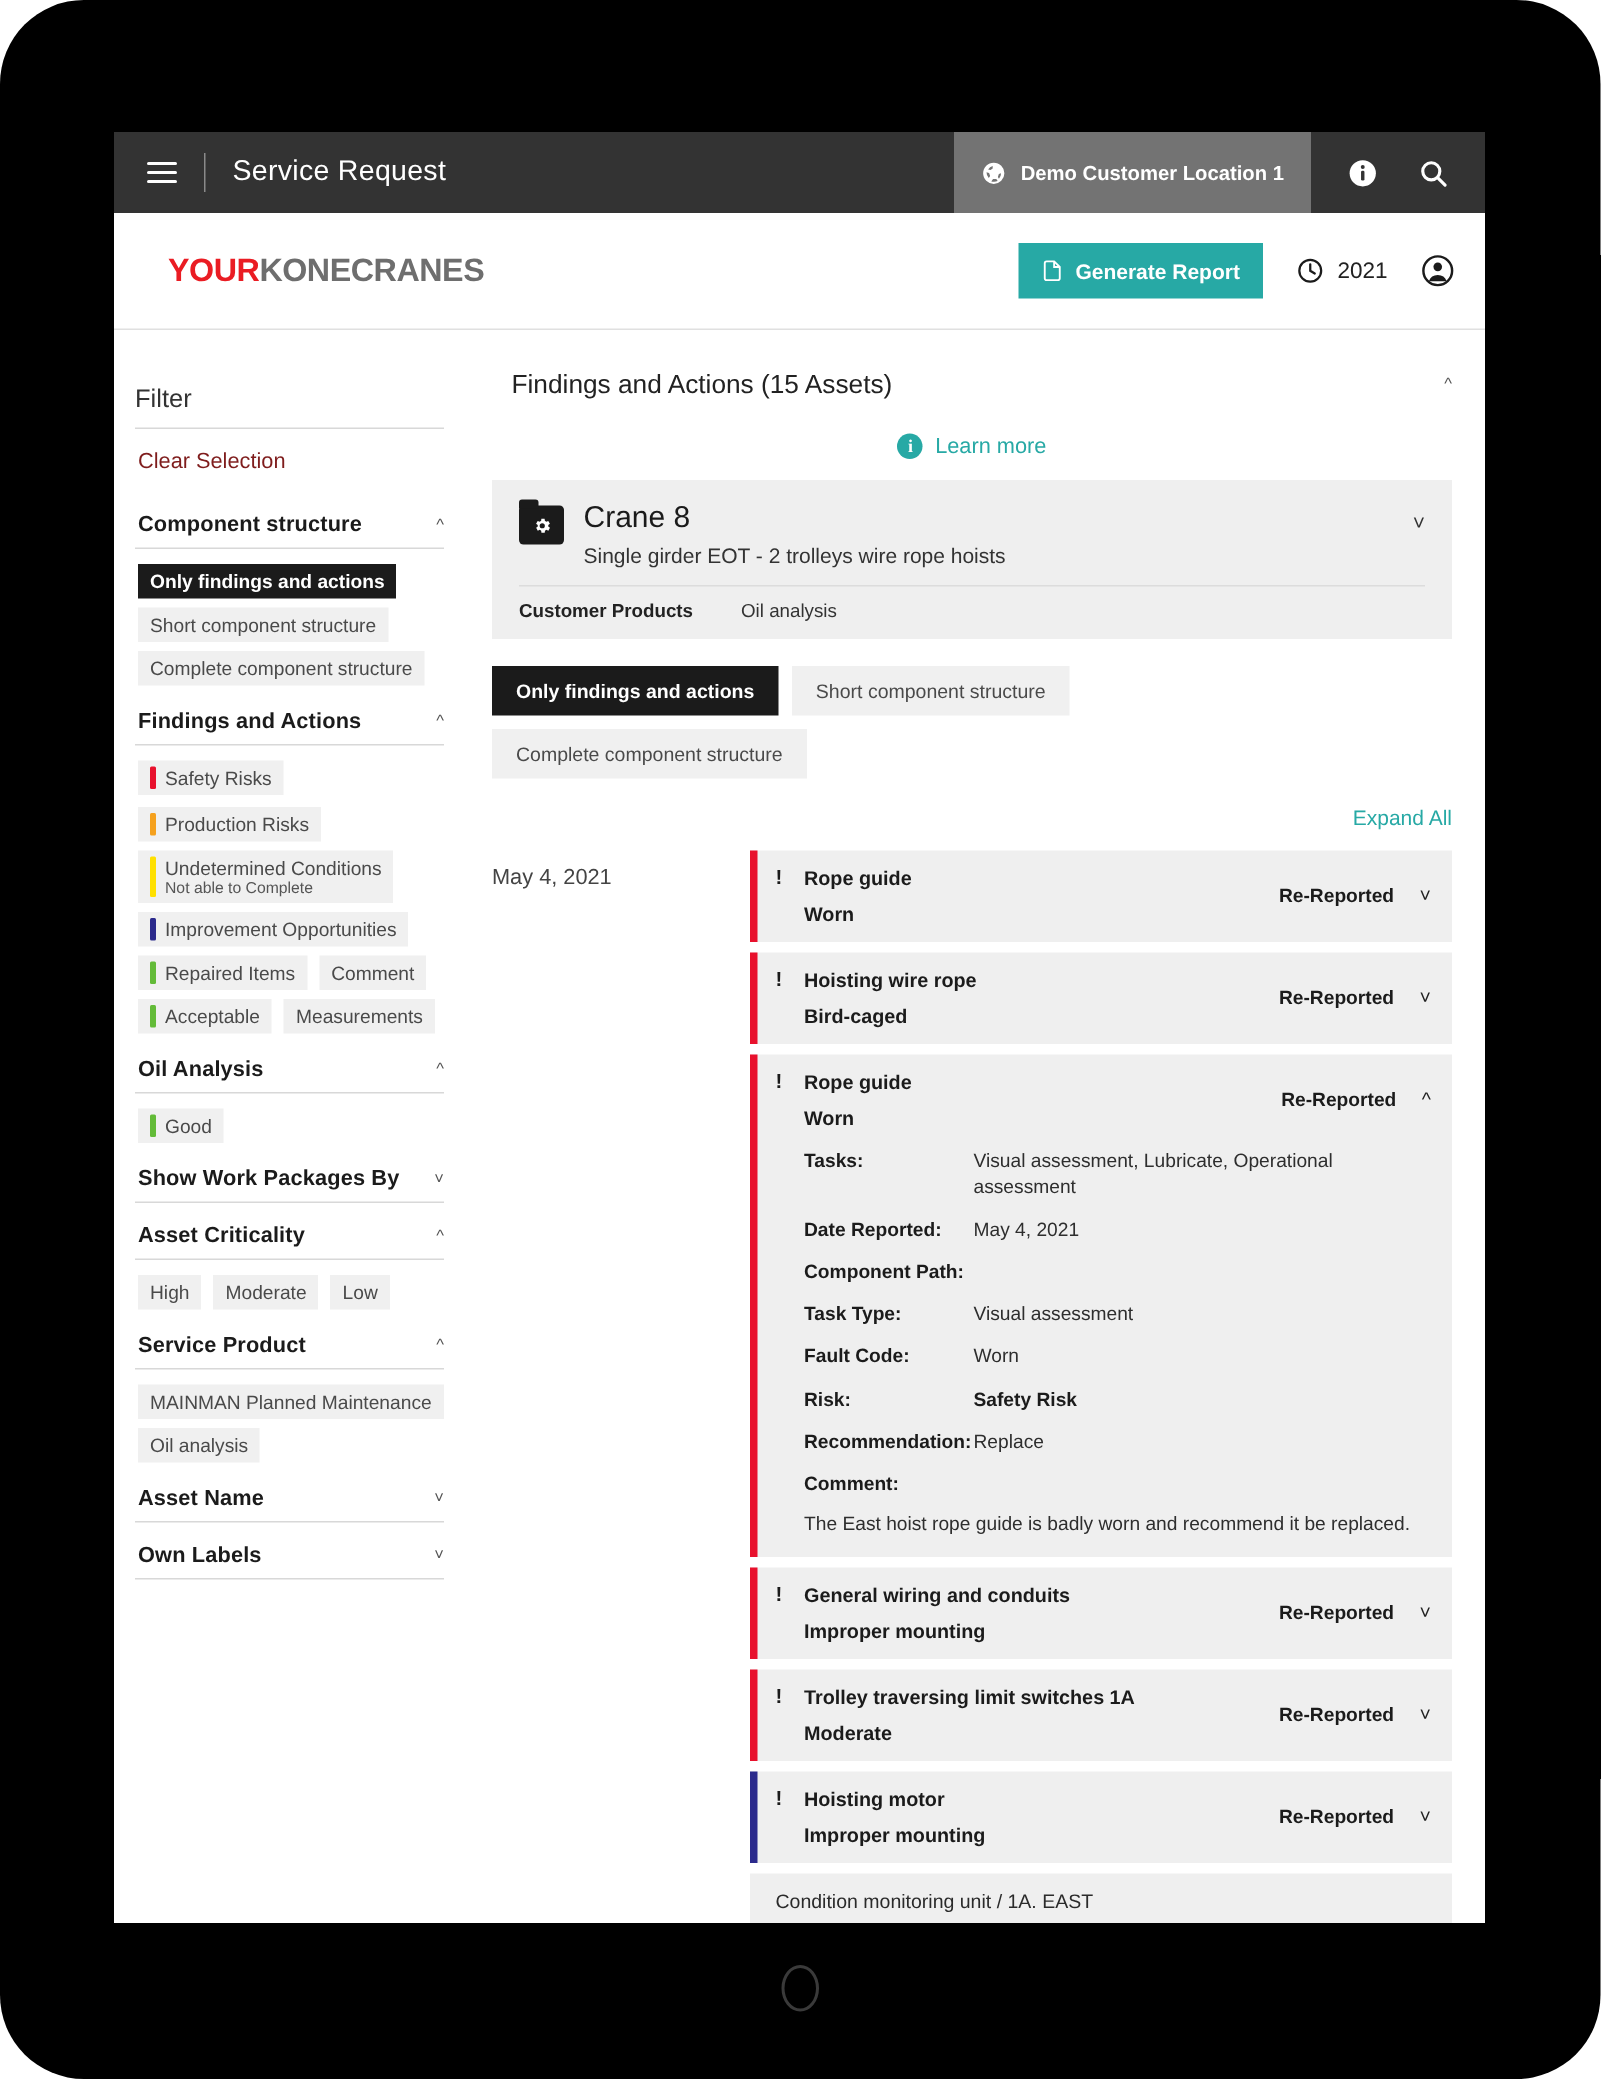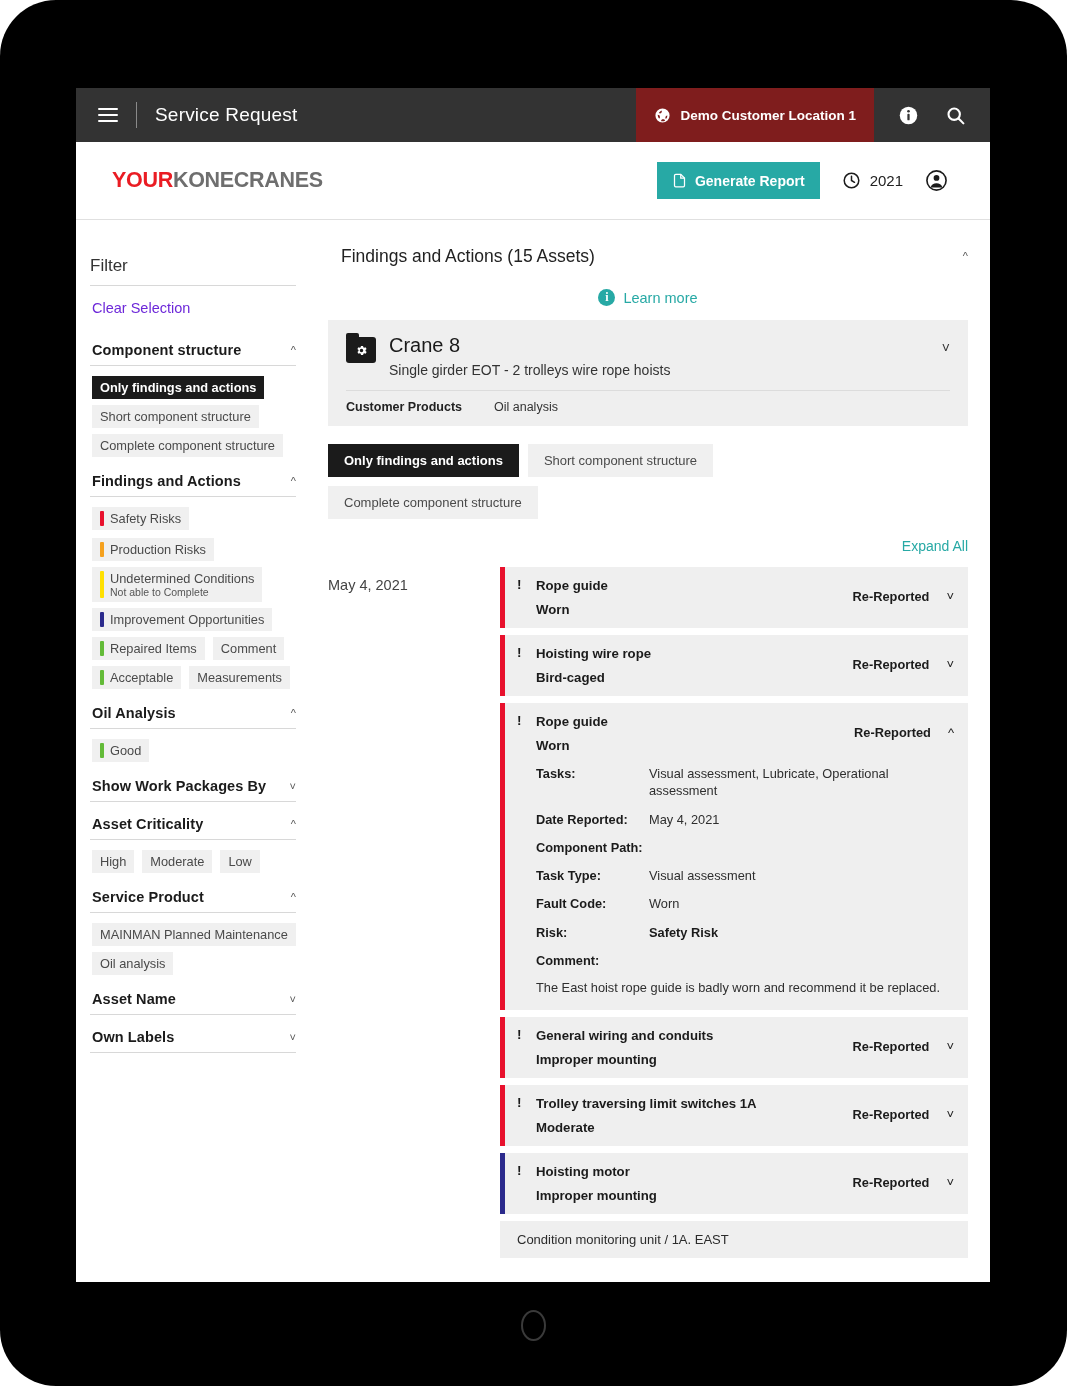--- a/index.html
+++ b/index.html
@@ -36,49 +36,49 @@
   .topbar-left { display: flex; align-items: center; flex: 1; }
   .hamburger {
     width: 20px; margin-left: 22px;
     display: flex; flex-direction: column; justify-content: center; gap: 4px;
     cursor: pointer;
   }
   .hamburger span { display: block; height: 2px; background: #ffffff; border-radius: 1px; }
   .topbar-divider { width: 1px; height: 26px; background: #8a8a8a; margin: 0 18px; }
   .topbar-title { font-size: 19px; font-weight: 400; letter-spacing: .2px; }
   .loc-chip {
-    background: #7f1d1d; display: flex; align-items: center;
+    background: #737373; display: flex; align-items: center;
     gap: 9px; padding: 0 18px; font-size: 13.5px; font-weight: 700; cursor: pointer;
   }
   .topbar-icons { display: flex; align-items: center; gap: 26px; padding: 0 24px; }
   .ic { cursor: pointer; display: flex; align-items: center; }
 
   
   .brandbar {
     height: 78px; background: #ffffff; display: flex;
-    align-items: center; padding: 0 42px 0 36px; border-bottom: 1px solid #e0e0e0;
+    align-items: center; padding: 0 20px 0 36px; border-bottom: 1px solid #e0e0e0;
   }
   .logo { font-size: 21.5px; font-weight: 700; letter-spacing: -.3px; color: #6e6e6e; }
   .logo .red { color: #ea1c23; }
   .brand-right { margin-left: auto; display: flex; align-items: center; gap: 22px; }
   .gen-btn {
     background: #27a9a5; color: #ffffff; border: none;
     font-family: inherit; font-size: 14px; font-weight: 700;
     padding: 10px 15px; display: flex; align-items: center; gap: 8px; cursor: pointer;
   }
   .year-box { display: flex; align-items: center; gap: 9px; font-size: 15px; color: #222; cursor: pointer; }
 
   
   .body { display: flex; height: 1062px; }
 
   
   .sidebar { width: 238px; padding: 36px 0 0 14px; }
   .filter-title { font-size: 17px; color: #333; padding-bottom: 9px; }
   .rule { height: 1px; background: #d8d8d8; margin-right: 18px; }
-  .clear-sel { font-size: 14.5px; color: #6d28d9; padding: 14px 0 12px 2px; cursor: pointer; }
+  .clear-sel { font-size: 14.5px; color: #7f1d1d; padding: 14px 0 12px 2px; cursor: pointer; }
   .sec-head {
     display: flex; align-items: center; justify-content: space-between;
     padding: 14px 18px 7px 2px; cursor: pointer;
   }
   .sec-head .t { font-size: 14.5px; font-weight: 700; color: #1b1b1b; letter-spacing: .1px; }
   .chev { font-size: 11px; color: #555; line-height: 1; }
   .chips { padding: 10px 0 2px 2px; display: flex; flex-wrap: wrap; gap: 6px 8px; }
   .chip {
     background: #f0f0f0; color: #4a4a4a; font-size: 12.8px;
     padding: 4px 8px; display: flex; align-items: center; gap: 6px; cursor: pointer;
@@ -484,20 +484,24 @@
                   </div>
                   <div class="d-row">
                     <div class="d-k">Fault Code:</div>
                     <div class="d-v">Worn</div>
                   </div>
                   <div class="d-row">
                     <div class="d-k">Risk:</div>
                     <div class="d-v b">Safety Risk</div>
                   </div>
                   <div class="d-row">
+                    <div class="d-k">Recommendation:</div>
+                    <div class="d-v">Replace</div>
+                  </div>
+                  <div class="d-row">
                     <div class="d-k">Comment:</div>
                     <div class="d-v"></div>
                   </div>
                   <div class="d-comment">The East hoist rope guide is badly worn and recommend it be replaced.</div>
                 </div>
               </div>
             </div>
             <div class="f-row">
               <div class="f-date"></div>
               <div class="f-card" style="border-left-color: rgb(232, 17, 45);">

